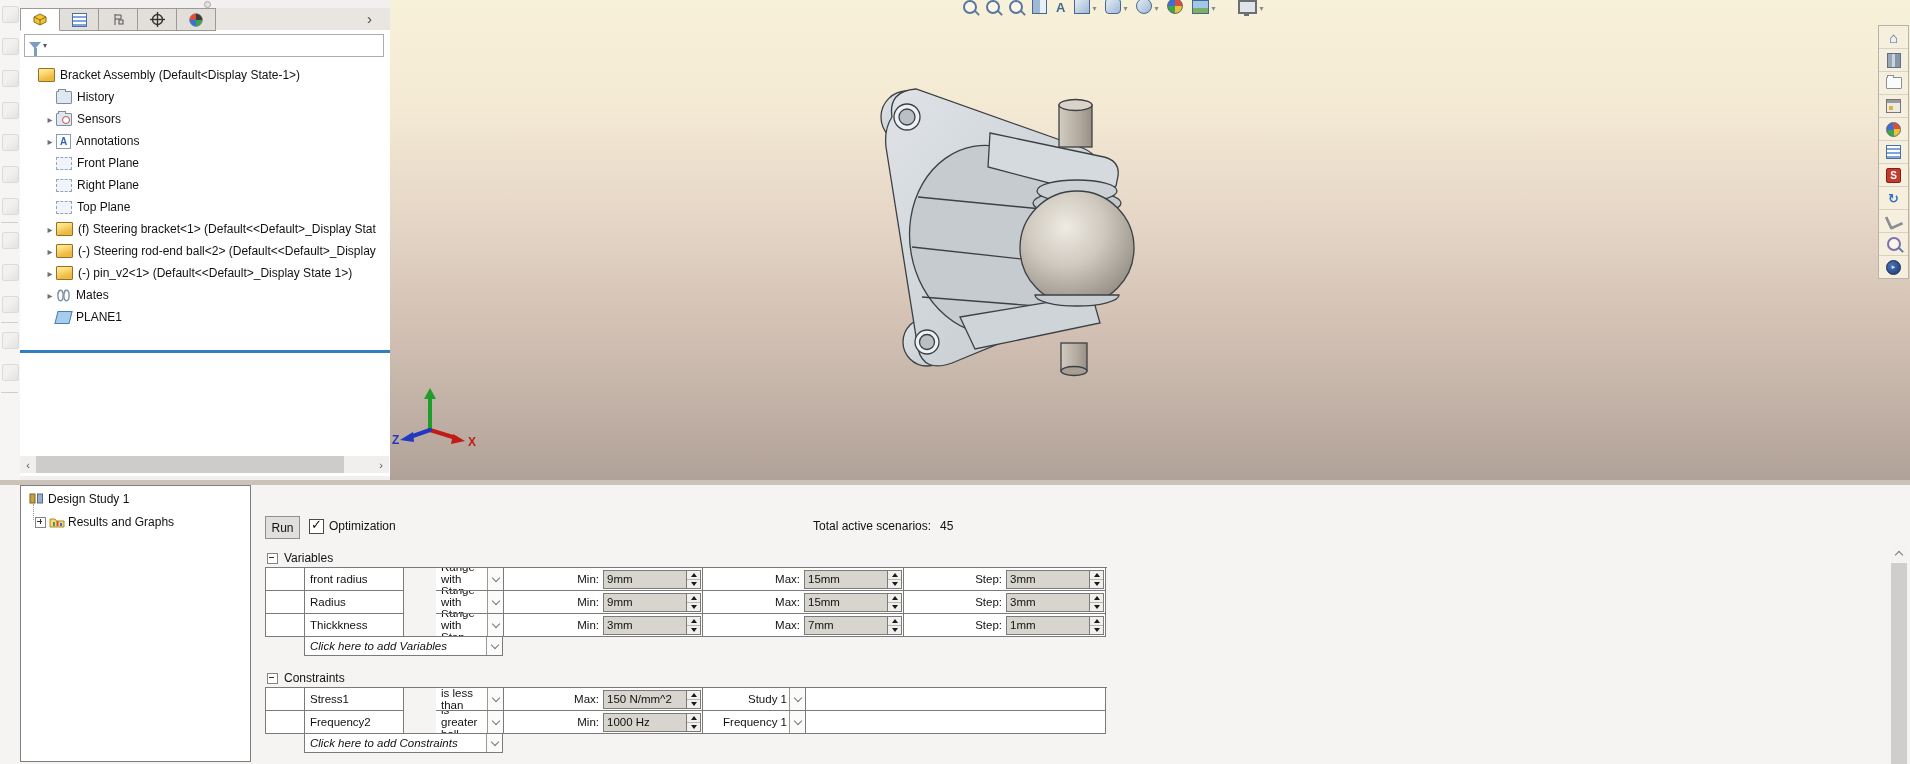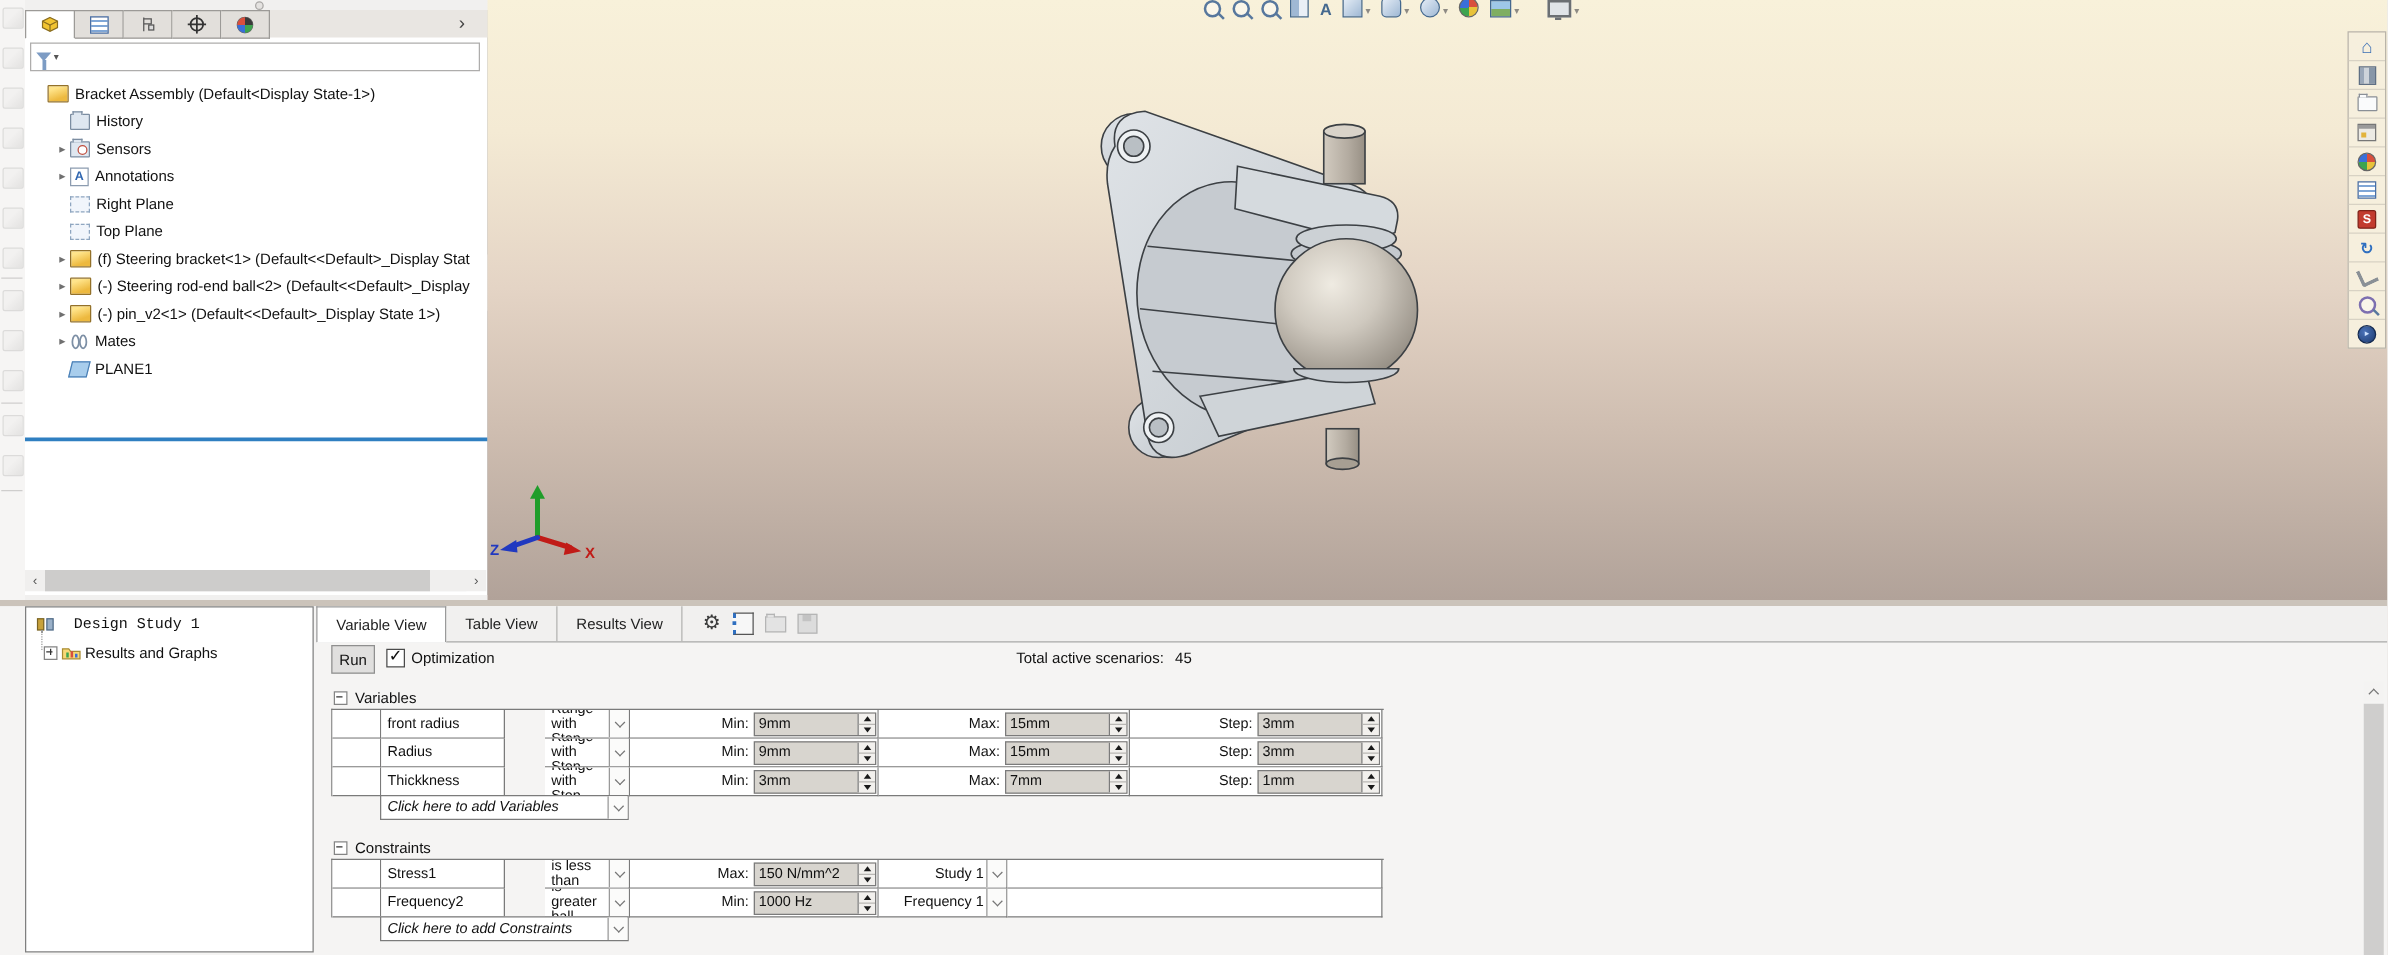--- a/index.html
+++ b/index.html
@@ -99,21 +99,21 @@
   .tp-sync{color:#2f6fc0;font-size:13px;font-weight:bold;line-height:13px;}
   .tp-tool{width:11px;height:11px;border-left:3px solid #8a9096;border-bottom:3px solid #8a9096;
            transform:rotate(-25deg);border-radius:0 0 0 3px;}
   .tp-gauge{width:13px;height:13px;border-radius:50%;background:radial-gradient(circle at 35% 35%,#4a72b8,#1d3a6e);
            border:1px solid #142a50;display:flex;align-items:center;justify-content:center;color:#cfe3ff;font-size:7px;}
 
   
   .hsplit{position:absolute;left:0;top:480px;width:1910px;height:5px;background:#cbc3ba;}
   .bottom{position:absolute;left:0;top:485px;width:1910px;height:279px;background:#f5f4f3;}
   .ds-pane{position:absolute;left:20px;top:0;width:231px;height:277px;background:#fff;border:1px solid #7f7f7f;box-sizing:border-box;}
-  .ds-root{position:absolute;left:8px;top:6px;display:flex;align-items:flex-end;gap:15px;font-family:Liberation Mono, monospace;}
+  .ds-root{position:absolute;left:8px;top:6px;display:flex;align-items:flex-start;gap:4px;}
   .ds-child{position:absolute;left:14px;top:29px;display:flex;align-items:center;gap:3px;}
   .plusbox{width:9px;height:9px;border:1px solid #848484;background:#fff;position:relative;flex:none;}
   .plusbox::before{content:"";position:absolute;left:1px;top:3.5px;width:5px;height:1px;background:#333;}
   .plusbox::after{content:"";position:absolute;left:3.5px;top:1px;width:1px;height:5px;background:#333;}
   .ds-dots{position:absolute;left:12px;top:18px;height:16px;border-left:1px dotted #9a9a9a;}
 
   .bp-tabs{position:absolute;left:253px;top:0;right:0;height:28px;background:#f1f0ef;
            border-bottom:1px solid #a9a9a9;display:flex;align-items:stretch;}
   .bp-tab{padding:0 15px;display:flex;align-items:center;border-right:1px solid #b3b2b1;color:#222;}
   .bp-tab.active{background:#fff;border:1px solid #9a9a9a;border-bottom:1px solid #fff;margin-bottom:-1px;}
@@ -247,20 +247,25 @@
         </div>
       <div class="trow ind1">
           <span class="arr">▸</span>
           <span class="ic i-fold sens"></span>
           <span class="lbl">Sensors</span>
         </div>
       <div class="trow ind1">
           <span class="arr">▸</span>
           <span class="ic i-ann">A</span>
           <span class="lbl">Annotations</span>
+        </div>
+      <div class="trow ind1">
+          <span class="arr"></span>
+          <span class="ic i-plane"></span>
+          <span class="lbl">Front Plane</span>
         </div>
       <div class="trow ind1">
           <span class="arr"></span>
           <span class="ic i-plane"></span>
           <span class="lbl">Right Plane</span>
         </div>
       <div class="trow ind1">
           <span class="arr"></span>
           <span class="ic i-plane"></span>
           <span class="lbl">Top Plane</span>
@@ -460,31 +465,20 @@
         <svg width="16" height="12">
             <path d="M1 3 h5 l1.5 2 H15 v6 H1 z" fill="#f7d877" stroke="#a98c33"></path>
             <rect x="4" y="6" width="2" height="4" fill="#3da44f"></rect>
             <rect x="7.5" y="5" width="2" height="5" fill="#d94f3d"></rect>
             <rect x="11" y="7" width="2" height="3" fill="#3a6fd9"></rect>
           </svg>
         <span>Results and Graphs</span>
       </div>
     </div>
 
-    <div class="bp-tabs">
-      <div class="bp-tab active">Variable View</div>
-      <div class="bp-tab">Table View</div>
-      <div class="bp-tab">Results View</div>
-      <div class="bp-icons">
-        <span class="gear">⚙</span>
-        <span class="notebook"></span>
-        <span class="dfolder"></span>
-        <span class="dfloppy"></span>
-      </div>
-    </div>
 
     <div class="runbtn">Run</div>
     <span class="chk checked"></span>
     <span class="chklbl">Optimization</span>
     <div class="totals">
       <span>Total active scenarios:</span>
       <span>45</span>
     </div>
 
     <div class="sechdr" style="left:267px;top:66px">

